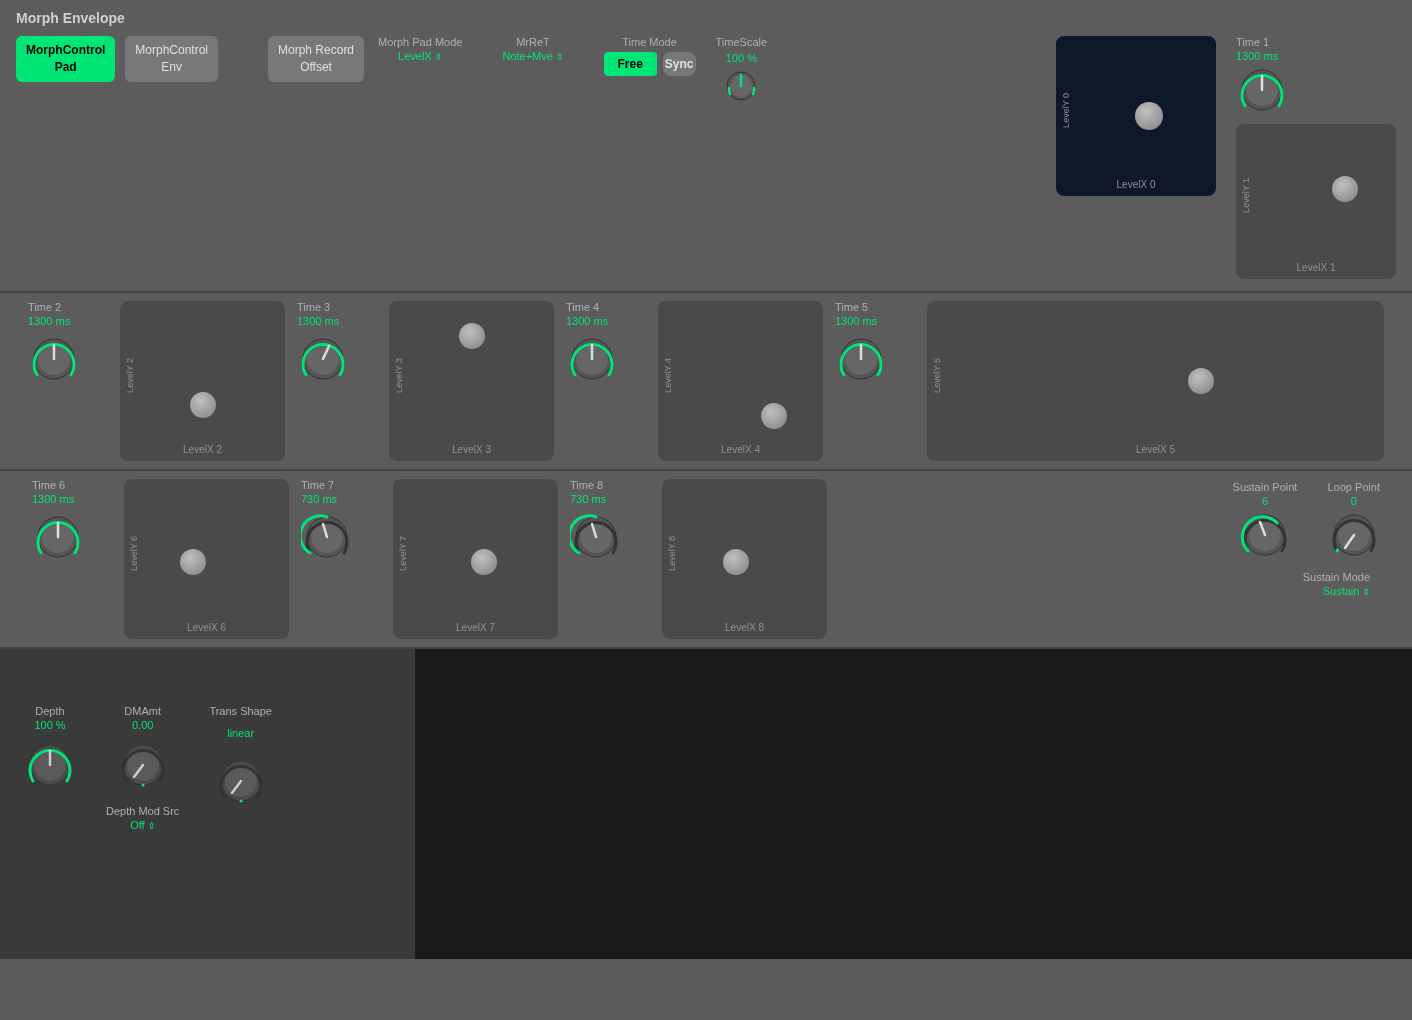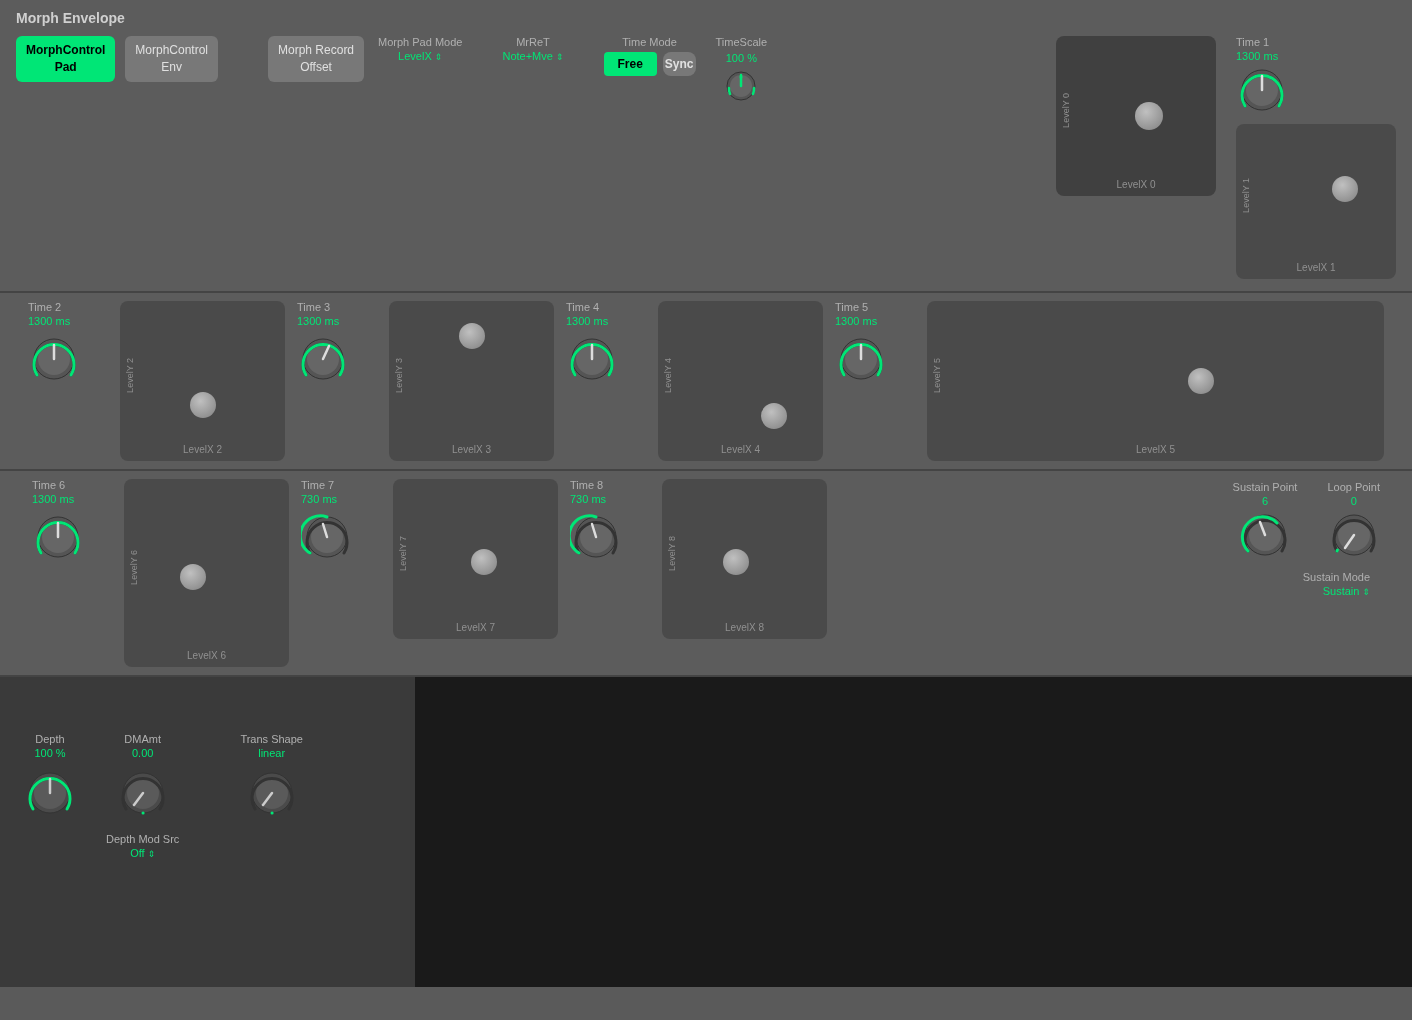--- a/index.html
+++ b/index.html
@@ -156,21 +156,21 @@
       display: flex;
       flex-direction: column;
       align-items: center;
       gap: 3px;
     }
 
     
     .level-area-0 {
       width: 155px;
       height: 155px;
-      background: #404040;
+      background: #0f172a;
       border-radius: 8px;
       position: relative;
       display: flex;
       align-items: flex-end;
       justify-content: center;
       padding-bottom: 22px;
     }
 
     
     .level-box-sm {
@@ -442,21 +442,21 @@
         <svg viewBox="0 0 52 52" width="52" height="52">
           <circle cx="26" cy="26" r="20" fill="#555" stroke="#333" stroke-width="1"></circle>
           <circle cx="26" cy="26" r="16" fill="#666"></circle>
           <path d="M 9 42 A 20 20 0 1 1 43 42" stroke="#333" stroke-width="3" fill="none" stroke-linecap="round"></path>
           <path d="M 9 42 A 20 20 0 1 1 43 42" stroke="#00e676" stroke-width="3" fill="none" stroke-linecap="round" stroke-dasharray="100 120"></path>
           <line x1="26" y1="26" x2="26" y2="12" stroke="#ddd" stroke-width="2.5" stroke-linecap="round"></line>
         </svg>
       </div>
     </div>
 
-    <div class="level-box-sm" style="width:165px; height:188px;">
+    <div class="level-box-sm" style="width:165px; height:160px;">
       <div class="lbl-left-vert">
         <span>LevelY 6</span>
       </div>
       <div class="drag-ball" style="position:absolute; top:52%; left:42%; transform:translate(-50%,-50%); width:26px; height:26px;"></div>
       <span class="lbl-bottom">LevelX 6</span>
     </div>
 
     <div style="display:flex; flex-direction:column; align-items:flex-start; gap:2px; min-width:80px;">
       <span class="control-label">Time 7</span>
       <span class="control-value">730 ms</span>
@@ -577,21 +577,21 @@
         </div>
 
         <div class="flex-col" style="gap:2px; margin-top:8px;">
           <span class="control-label">Depth Mod Src</span>
           <span class="control-value">
             <span>Off</span> <span class="dropdown-arrow">⇕</span>
           </span>
         </div>
       </div>
 
-      <div class="flex-col" style="gap:2px;margin-left:31px;">
+      <div class="flex-col" style="gap:10px;">
         <span class="control-label">Trans Shape</span>
         <span class="control-value">linear</span>
         <div style="margin-top:6px;">
           <svg viewBox="0 0 52 52" width="52" height="52">
             <circle cx="26" cy="26" r="20" fill="#4a4a4a" stroke="#333" stroke-width="1"></circle>
             <circle cx="26" cy="26" r="16" fill="#5a5a5a"></circle>
             <path d="M 9 42 A 20 20 0 1 1 43 42" stroke="#333" stroke-width="3" fill="none" stroke-linecap="round"></path>
             <path d="M 26 46 A 20 20 0 0 1 26.1 46" stroke="#00e676" stroke-width="3" fill="none" stroke-linecap="round"></path>
             <line x1="26" y1="26" x2="17" y2="38" stroke="#ccc" stroke-width="2.5" stroke-linecap="round"></line>
           </svg>

